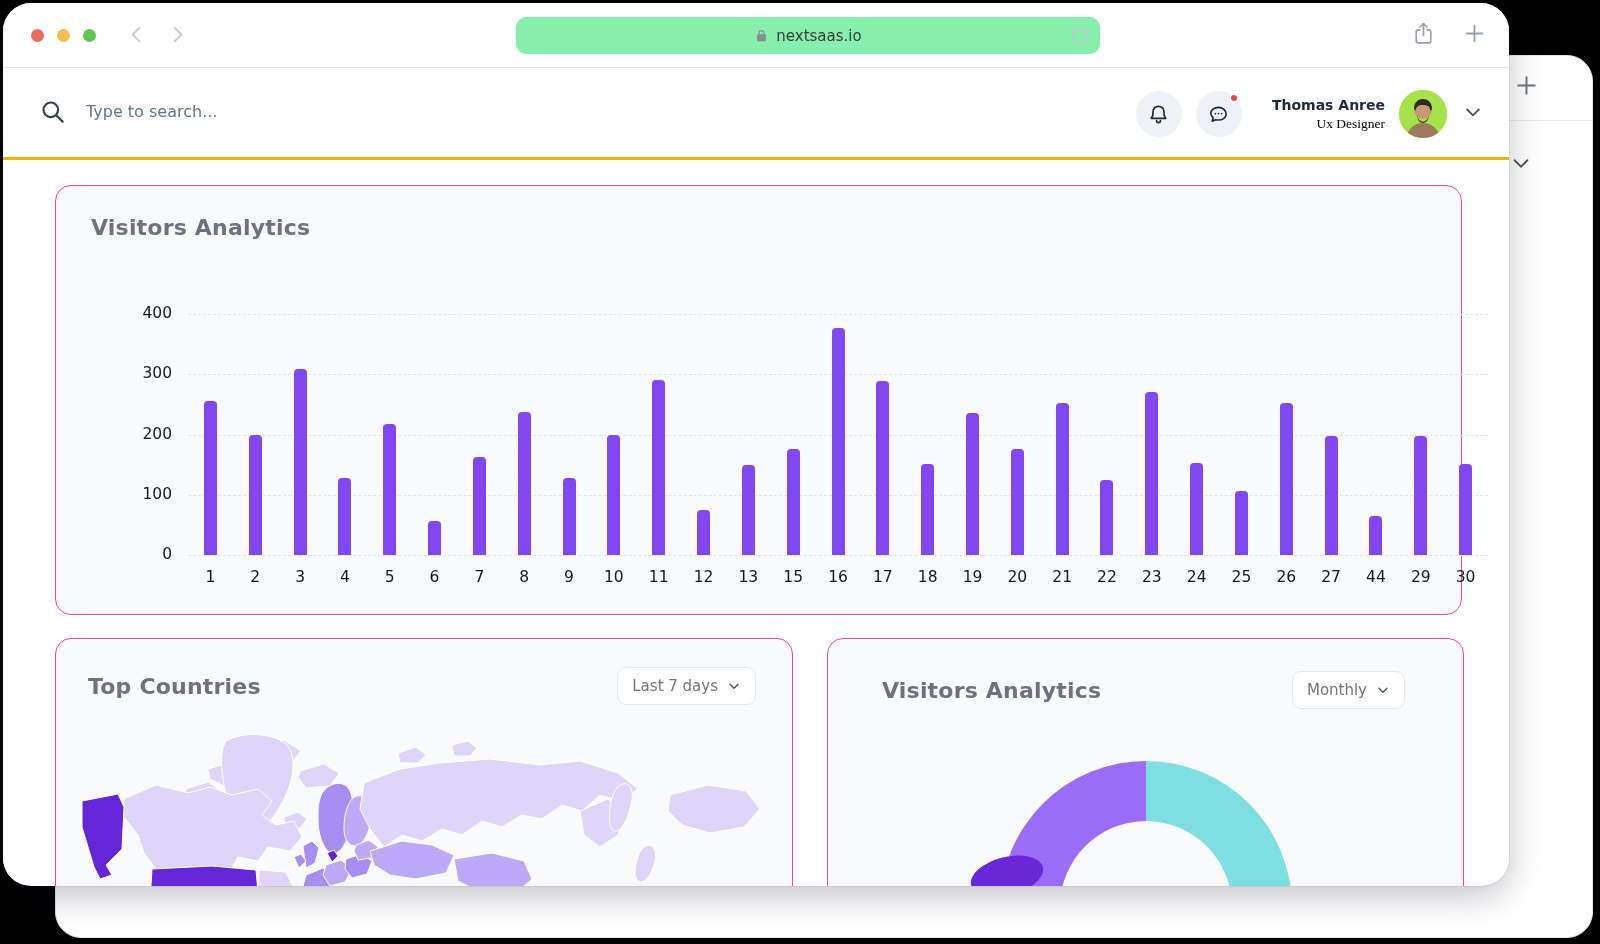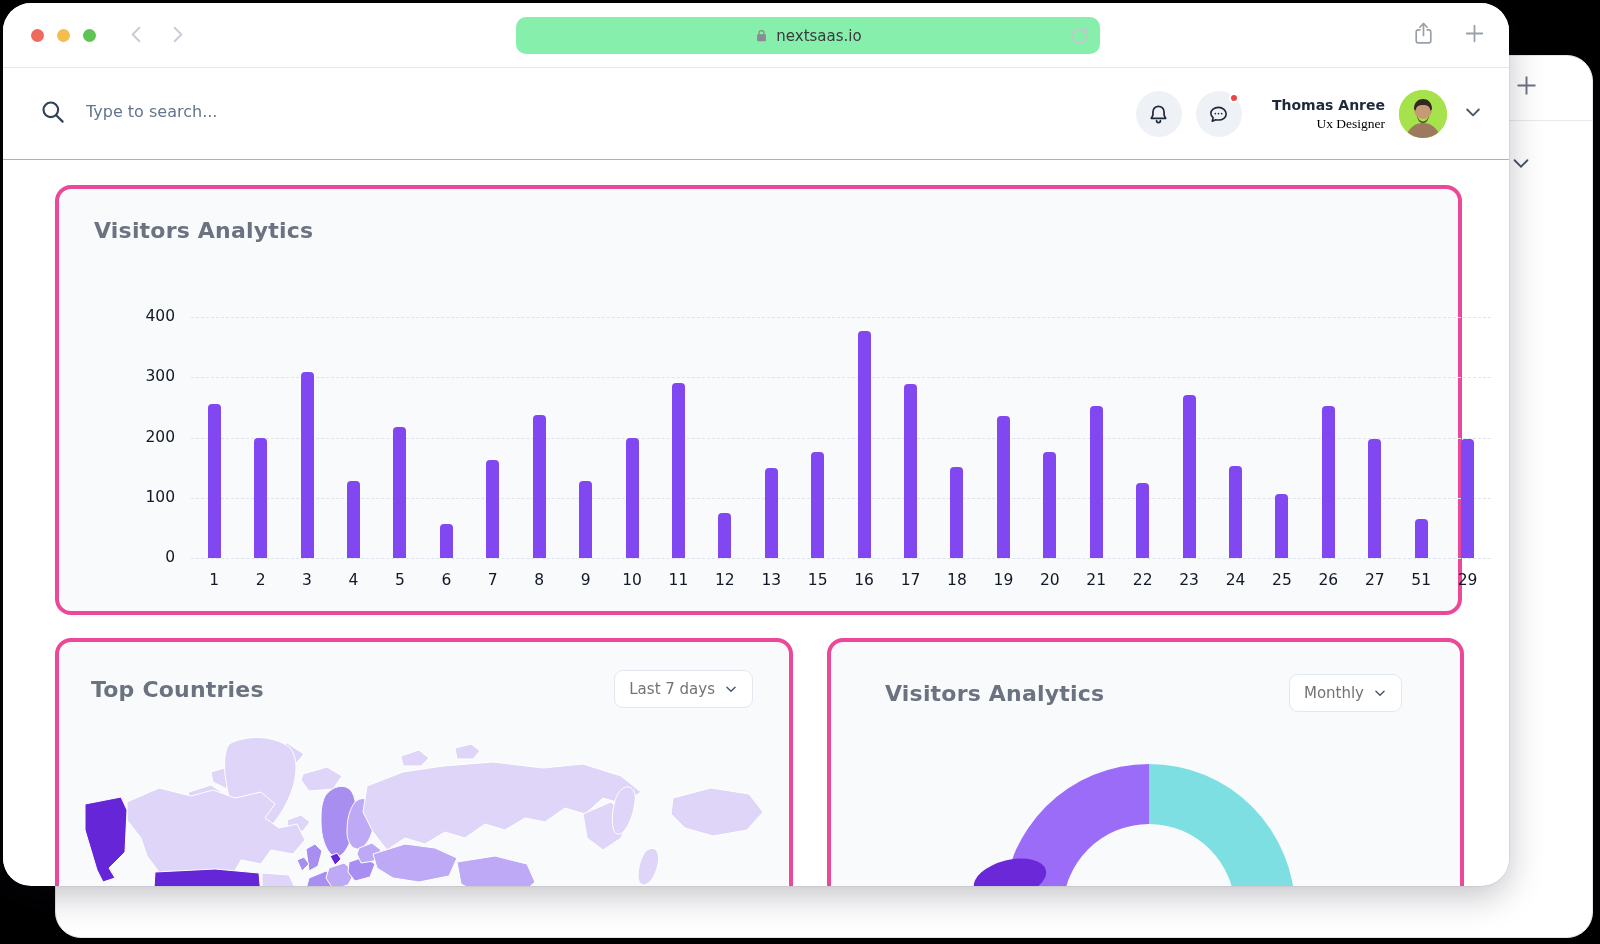--- a/index.html
+++ b/index.html
@@ -21,36 +21,36 @@
   .chrome { position:relative; height:65px; background:#fff; border-bottom:1px solid #e8e8ea; }
   .traffic { position:absolute; left:28px; top:26px; display:flex; gap:13px; }
   .traffic span { width:13px; height:13px; border-radius:50%; display:block; }
   .nav-arrows { position:absolute; left:122px; top:20px; display:flex; gap:18px; color:#c7cdd6; }
   .url-pill { position:absolute; left:505px; top:14px; width:584px; height:37px; background:#86efac;
     border-radius:10px; display:flex; align-items:center; justify-content:center; gap:7px; color:#3a3a3e; font-size:15px;margin-left:8px; }
   .url-refresh { position:absolute; right:10px; top:8px; color:#c5c6cb; }
   .chrome-right { position:absolute; right:22px; top:18px; display:flex; gap:26px; color:#999fa9; }
 
   
-  .app-header { position:relative; height:92px; border-bottom:1px solid #eab308; background:#fff; }
+  .app-header { position:relative; height:92px; border-bottom:3px solid #eab308; background:#fff; }
   .search-wrap { position:absolute; left:36px; top:30px; display:flex; align-items:center; gap:20px; }
   .search-wrap input { border:0; outline:0; font-size:16px; color:#1e293b; width:420px; background:transparent; font-family:inherit; }
   .search-wrap input::placeholder { color:#64748b; }
   .header-right { position:absolute; right:26px; top:0; height:92px; display:flex; align-items:center; gap:14px; }
   .circle-btn { width:46px; height:46px; border-radius:50%; background:#eef1f6; display:flex; align-items:center; justify-content:center; position:relative; color:#1e293b; }
   .circle-btn .dot { position:absolute; top:2px; right:3px; width:10px; height:10px; border-radius:50%; background:#ef4444; border:2px solid #fff; }
   .user-meta { text-align:right; margin-left:16px; }
   .user-name { font-size:14px; font-weight:700; color:#1e293b; }
   .user-role { font-size:13.5px; color:#000000; margin-top:3px;font-family:Liberation Serif, serif; }
   .avatar { width:48px; height:48px; border-radius:50%; overflow:hidden; background:#a5e24b; }
   .hdr-chevron { color:#475569; margin-left:2px; }
 
   
   .main { position:relative; height:calc(883px - 158px); background:#fff; }
-  .card { position:absolute; background:#f9fafb; border:4px solid #ec4899; border-radius:16px; }
+  .card { position:absolute; background:#f9fafb; border:1px solid #ec4899; border-radius:16px; }
   .card-title { font-size:22px; font-weight:600; color:#6b7280; letter-spacing:.2px; }
 
   .card-bar { left:52px; top:25px; width:1407px; height:430px; }
   .card-bar .card-title { position:absolute; left:35px; top:29px; }
 
   
   .plot { position:absolute; left:132px; top:128px; width:1300px; height:241px; }
   .gridline { position:absolute; left:0; width:100%; border-top:1.5px dashed #dde4ef; }
   .ylabel { position:absolute; right:calc(100% + 16px); width:60px; text-align:right; font-size:15.5px; color:#111827; transform:translateY(-11px); white-space:nowrap; }
   .cols { position:absolute; left:0; top:0; width:100%; height:275px; display:flex; }
@@ -314,25 +314,29 @@
               <div class="col">
                 <div class="bar" style="height: 151.83px; background: rgb(129, 72, 242);"></div>
                 <div class="xlab">26</div>
               </div>
               <div class="col">
                 <div class="bar" style="height: 119.295px; background: rgb(129, 72, 242);"></div>
                 <div class="xlab">27</div>
               </div>
               <div class="col">
                 <div class="bar" style="height: 38.56px; background: rgb(129, 72, 242);"></div>
-                <div class="xlab">51</div>
+                <div class="xlab">44</div>
               </div>
               <div class="col">
                 <div class="bar" style="height: 119.295px; background: rgb(129, 72, 242);"></div>
                 <div class="xlab">29</div>
+              </div>
+              <div class="col">
+                <div class="bar" style="height: 90.9775px; background: rgb(129, 72, 242);"></div>
+                <div class="xlab">30</div>
               </div>
             </div>
         </div>
       </div>
 
       <div class="card card-map">
         <div class="card-head">
           <div class="card-title">Top Countries</div>
           <div class="select-btn">
             <span>Last 7 days</span>

